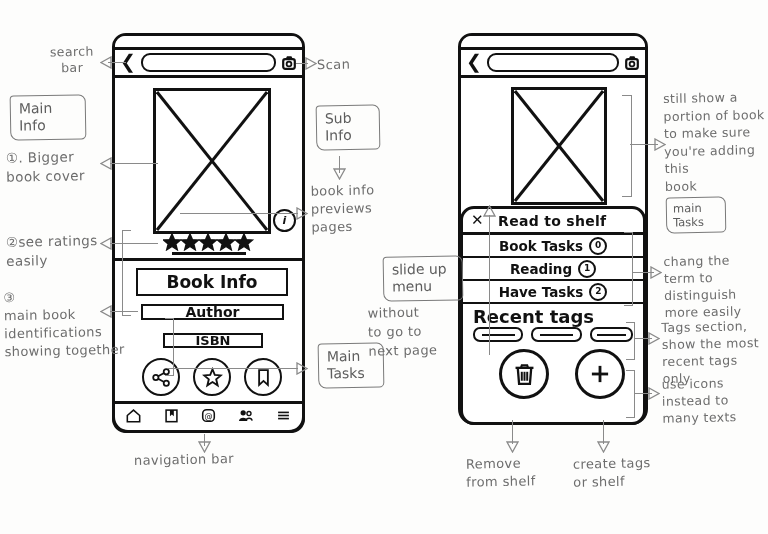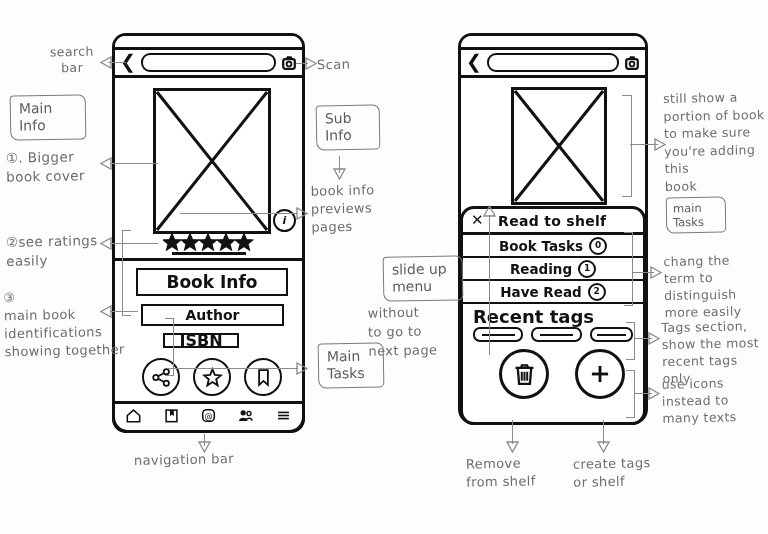--- a/index.html
+++ b/index.html
@@ -170,24 +170,24 @@
         </g>
       </svg>
     </div>
     <div class="underline" style="position:absolute;left:57px;top:216px;width:74px;"></div>
 
     <div style="position:absolute;left:-3px;right:-3px;top:222px;height:3px;background:#111;"></div>
 
     <div class="field" style="position:absolute;left:21px;top:232px;width:152px;height:28px;font-size:17px;">
       <span>Book Info</span>
     </div>
-    <div class="field" style="position:absolute;left:26px;top:268px;width:143px;height:22px;font-size:14px;">
+    <div class="field" style="position:absolute;left:26px;top:268px;width:143px;height:16px;font-size:14px;">
       <span>Author</span>
     </div>
-    <div class="field" style="position:absolute;left:48px;top:297px;width:76px;height:15px;font-size:16px;">
+    <div class="field" style="position:absolute;left:48px;top:297px;width:100px;height:15px;font-size:13px;">
       <span>ISBN</span>
     </div>
 
     <div class="circbtn" style="position:absolute;left:27px;top:322px;width:34px;height:34px;">
       <svg viewBox="0 0 24 24" width="21" height="21">
         <circle cx="17.5" cy="5.5" r="3" fill="none" stroke="#111" stroke-width="2"></circle>
         <circle cx="17.5" cy="18.5" r="3" fill="none" stroke="#111" stroke-width="2"></circle>
         <circle cx="5.5" cy="12" r="3" fill="none" stroke="#111" stroke-width="2"></circle>
         <line x1="8.2" y1="10.6" x2="14.9" y2="6.9" stroke="#111" stroke-width="2"></line>
         <line x1="8.2" y1="13.4" x2="14.9" y2="17.1" stroke="#111" stroke-width="2"></line>
@@ -270,21 +270,21 @@
 
       <div class="shelfrow">
         <span>Book Tasks</span>
         <span class="badge">0</span>
       </div>
       <div class="shelfrow">
         <span>Reading</span>
         <span class="badge">1</span>
       </div>
       <div class="shelfrow">
-        <span>Have Read</span>
+        <span>Have Tasks</span>
         <span class="badge">2</span>
       </div>
 
       <div class="sect-title" style="position:absolute;left:10px;top:97px;">Recent tags</div>
 
       <div style="position:absolute;left:10px;right:10px;top:118px;display:flex;gap:8px;align-items:center;">
         <div class="tagchip" style="width:52px;">
             <i></i>
           </div>
         <div class="tagchip" style="width:52px;">

